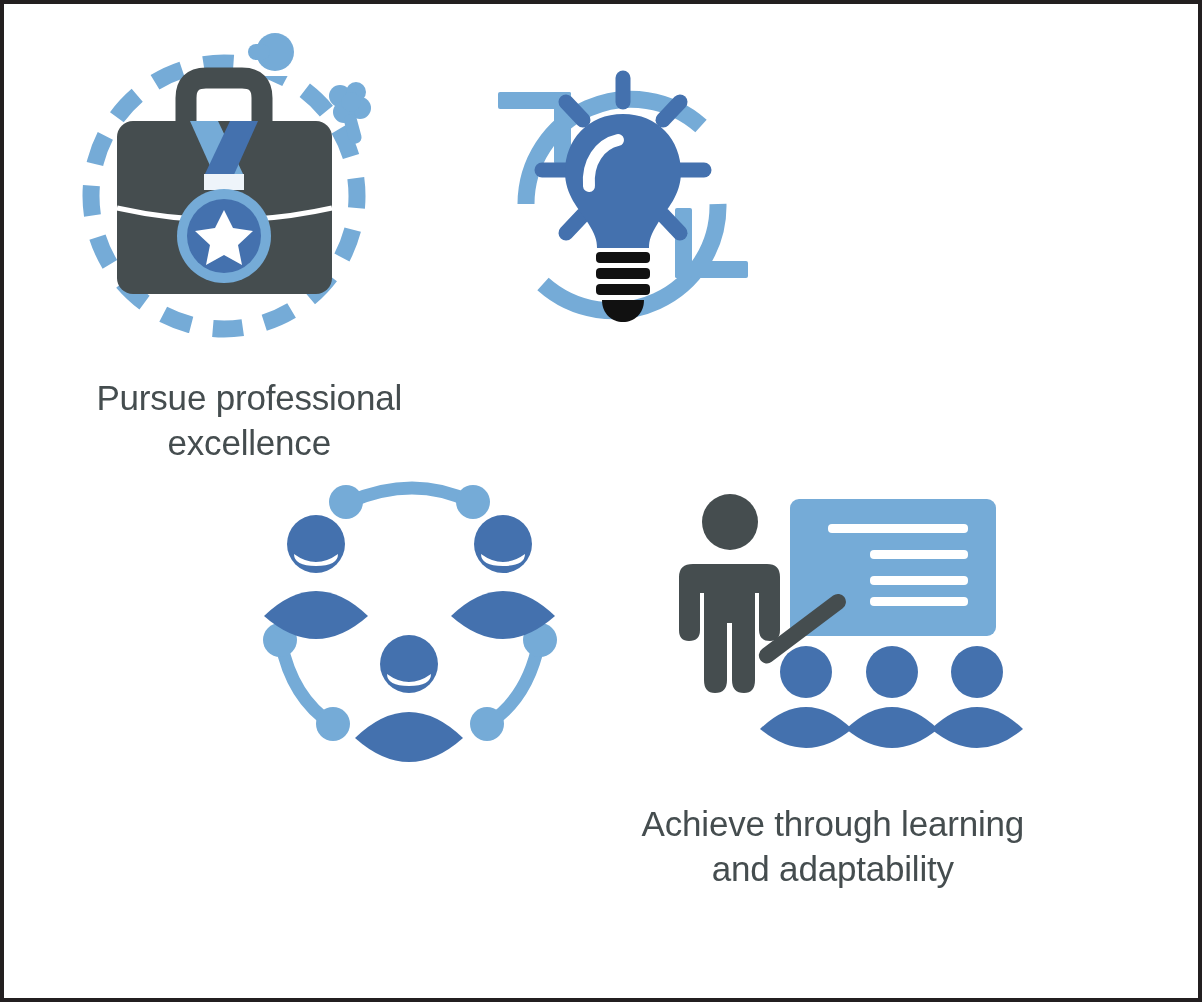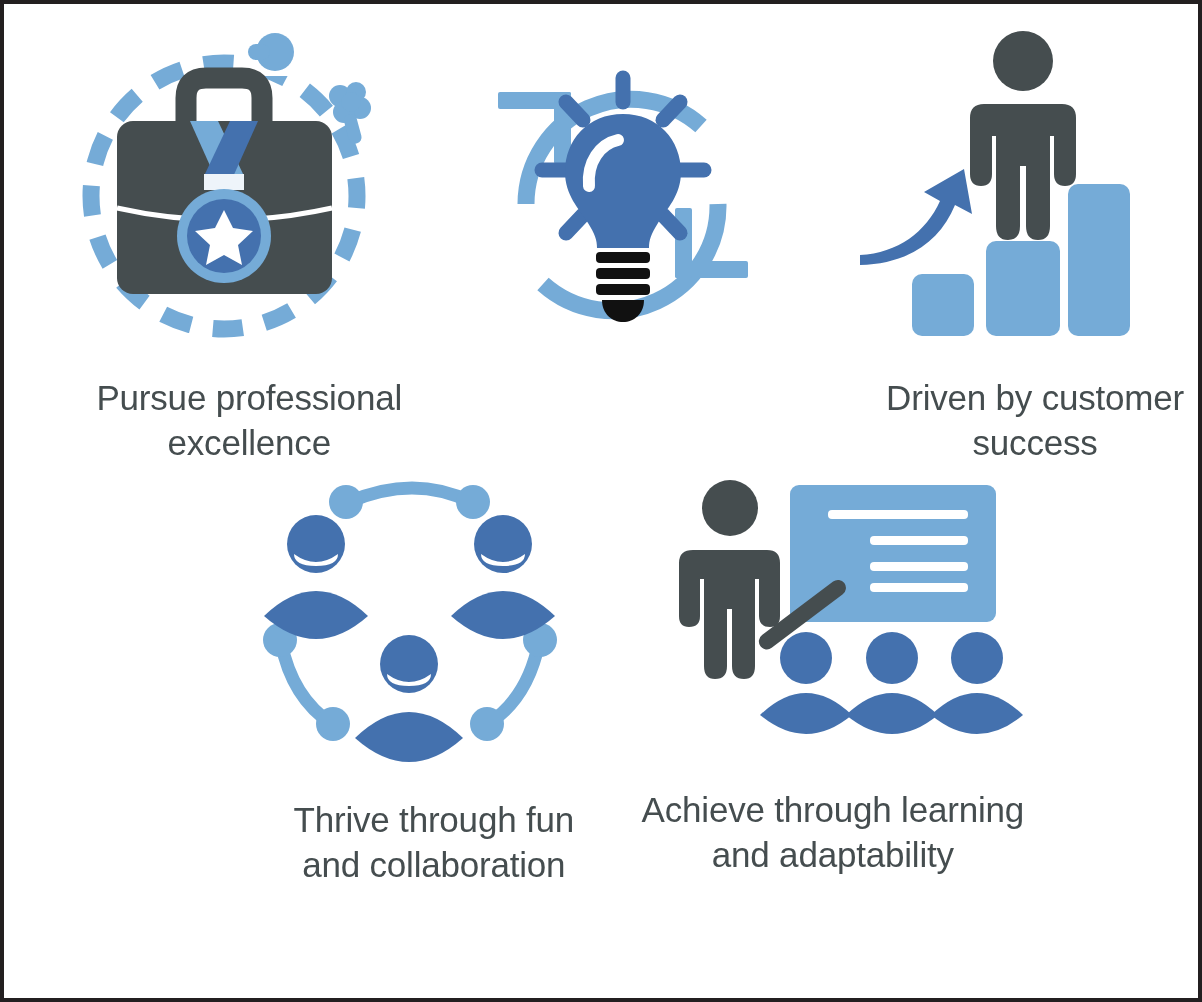--- a/index.html
+++ b/index.html
@@ -49,21 +49,21 @@
     font-weight: 400;
   }
 
   
   #card-excellence   { left: 18px;  top: 22px;  width: 380px; }
   #card-innovation   { left: 412px; top: 22px;  width: 380px; }
   #card-customer     { left: 800px; top: 22px;  width: 380px; }
 
   
   #card-collaboration { left: 190px; top: 462px; width: 380px; }
-  #card-learning      { left: 600px; top: 462px; width: 420px; }
+  #card-learning      { left: 600px; top: 476px; width: 420px; }
 
   .cap-excellence    { margin-top: 10px; }
   .cap-innovation    { margin-top: 10px; }
   .cap-customer      { margin-top: 10px; }
   .cap-collaboration { margin-top: 32px; }
   .cap-learning      { margin-top: 32px; }
 </style>
 </head>
 <body>
 
@@ -148,39 +148,20 @@
           <g fill="#111111">
             <rect x="130" y="226" width="54" height="11" rx="4"></rect>
             <rect x="130" y="242" width="54" height="11" rx="4"></rect>
             <rect x="130" y="258" width="54" height="11" rx="4"></rect>
             <path d="M136 274 L178 274 C178 288 168 296 157 296 C146 296 136 288 136 274 Z"></path>
           </g>
         </svg>
       </div>
     </div>
 
-    <div class="card" id="card-customer">
-      <div class="icon-wrap">
-        <svg width="330" height="340" viewBox="0 0 330 340">
-
-          <rect x="58" y="248" width="62" height="62" rx="10" fill="#75abd7"></rect>
-          <rect x="132" y="215" width="74" height="95" rx="10" fill="#75abd7"></rect>
-          <rect x="214" y="158" width="62" height="152" rx="10" fill="#75abd7"></rect>
-
-          <path d="M6 229 C44 227 72 206 86 175 L70 166 L110 143 L118 188 L101 179 C86 216 53 238 6 239 Z" fill="#4471ae"></path>
-
-          <g fill="#454d4f">
-            <circle cx="169" cy="35" r="30"></circle>
-            <path d="M130 78 L208 78 Q222 78 222 92 L222 148 Q222 160 211 160 Q200 160 200 148 L200 110 L196 110 L196 200 Q196 214 184 214 Q172 214 172 200 L172 140 L166 140 L166 200 Q166 214 154 214 Q142 214 142 200 L142 110 L138 110 L138 148 Q138 160 127 160 Q116 160 116 148 L116 92 Q116 78 130 78 Z"></path>
-          </g>
-        </svg>
-      </div>
-      <div class="caption cap-customer">Driven by customer
-success</div>
-    </div>
 
     <div class="card" id="card-collaboration">
       <div class="icon-wrap">
         <svg width="320" height="300" viewBox="0 0 320 300">
 
           <g fill="none" stroke="#75abd7" stroke-width="13" stroke-linecap="round">
             <path d="M95 36 Q160 8 217 36"></path>
             <path d="M27 176 Q38 232 78 258"></path>
             <path d="M285 176 Q274 232 234 258"></path>
           </g>
@@ -205,22 +186,20 @@
             <path d="M197 150 Q249 100 301 150 Q249 196 197 150 Z" fill="#4471ae"></path>
           </g>
 
           <g>
             <circle cx="155" cy="198" r="29" fill="#4471ae"></circle>
             <path d="M133 208 Q155 224 177 208 Q177 220 155 220 Q133 220 133 208 Z" fill="#ffffff"></path>
             <path d="M101 272 Q155 220 209 272 Q155 320 101 272 Z" fill="#4471ae"></path>
           </g>
         </svg>
       </div>
-      <div class="caption cap-collaboration">Thrive through fun
-and collaboration</div>
     </div>
 
     <div class="card" id="card-learning">
       <div class="icon-wrap">
         <svg width="360" height="290" viewBox="0 0 360 290">
 
           <rect x="126" y="19" width="206" height="137" rx="9" fill="#75abd7"></rect>
           <g fill="#ffffff">
             <rect x="164" y="44" width="140" height="9" rx="4"></rect>
             <rect x="206" y="70" width="98" height="9" rx="4"></rect>

